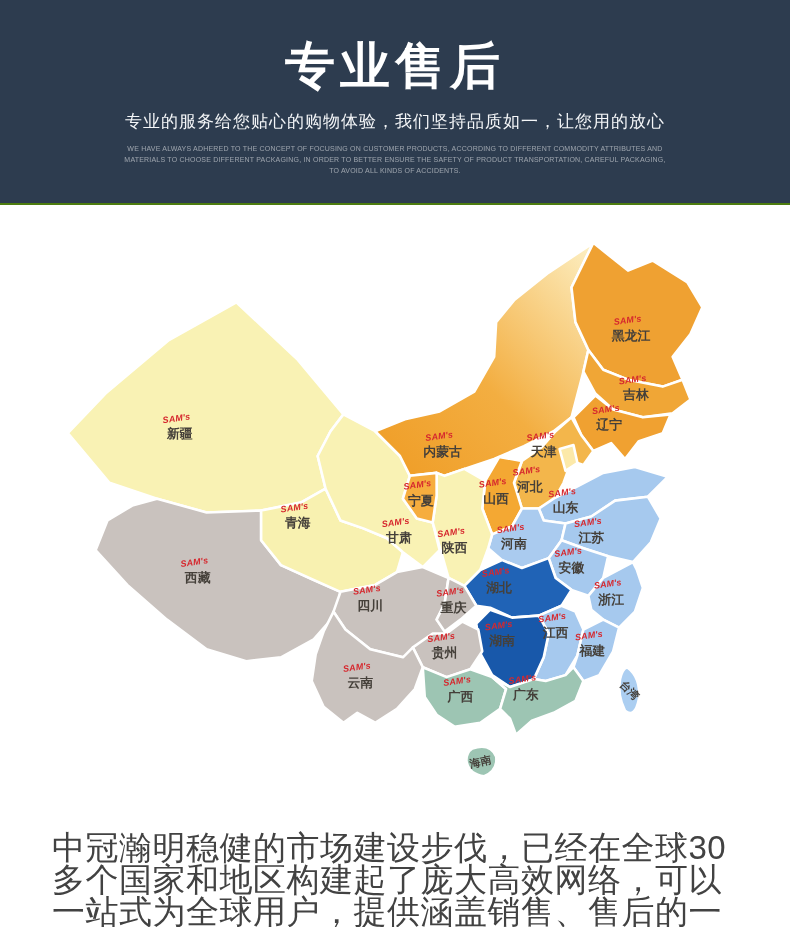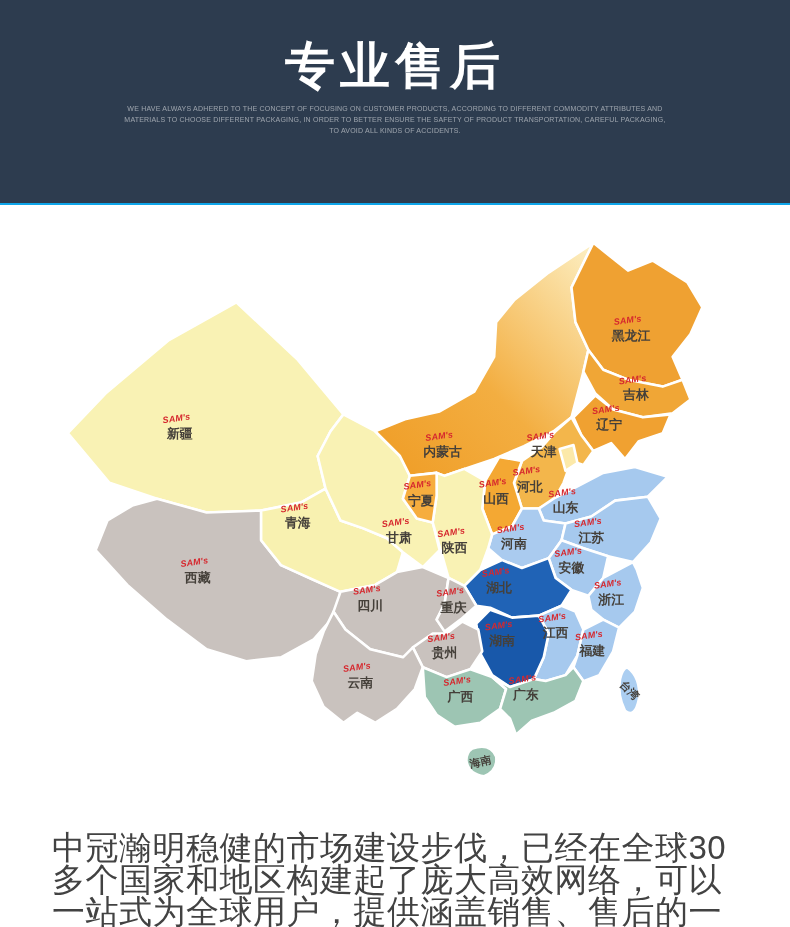--- a/index.html
+++ b/index.html
@@ -6,21 +6,21 @@
   body{
     width:790px;height:927px;
     background:#ffffff;
     font-family:"Liberation Sans","DejaVu Sans",sans-serif;
     overflow:hidden;
   }
   
   .header{
     width:790px;height:205px;
     background:#2d3c4f;
-    border-bottom:2px solid #0ea5e9;
+    border-bottom:2px solid #4d7c0f;
     text-align:center;
     box-sizing:border-box;
     padding-top:40px;
   }
   .header .title{
     color:#ffffff;
     font-size:50px;
     font-weight:700;
     letter-spacing:5px;
     line-height:1.05;
@@ -78,20 +78,21 @@
     line-height:32px;
     color:#424242;
     letter-spacing:.5px;
   }
 </style>
 </head>
 <body>
 
 <div class="header">
   <div class="title">专业售后</div>
+  <div class="subtitle">专业的服务给您贴心的购物体验，我们坚持品质如一，让您用的放心</div>
   <div class="caption-en">WE HAVE ALWAYS ADHERED TO THE CONCEPT OF FOCUSING ON CUSTOMER PRODUCTS, ACCORDING TO DIFFERENT COMMODITY ATTRIBUTES AND MATERIALS TO CHOOSE DIFFERENT PACKAGING, IN ORDER TO BETTER ENSURE THE SAFETY OF PRODUCT TRANSPORTATION, CAREFUL PACKAGING, TO AVOID ALL KINDS OF ACCIDENTS.</div>
 </div>
 
 <div class="map-section">
   <svg width="700" height="585" viewBox="0 0 700 590">
     <defs>
       <linearGradient id="imGrad" x1="0%" y1="100%" x2="100%" y2="0%">
         <stop offset="0%" stop-color="#ef9c25"></stop>
         <stop offset="45%" stop-color="#f3ae41"></stop>
         <stop offset="100%" stop-color="#fdf0c4"></stop>

